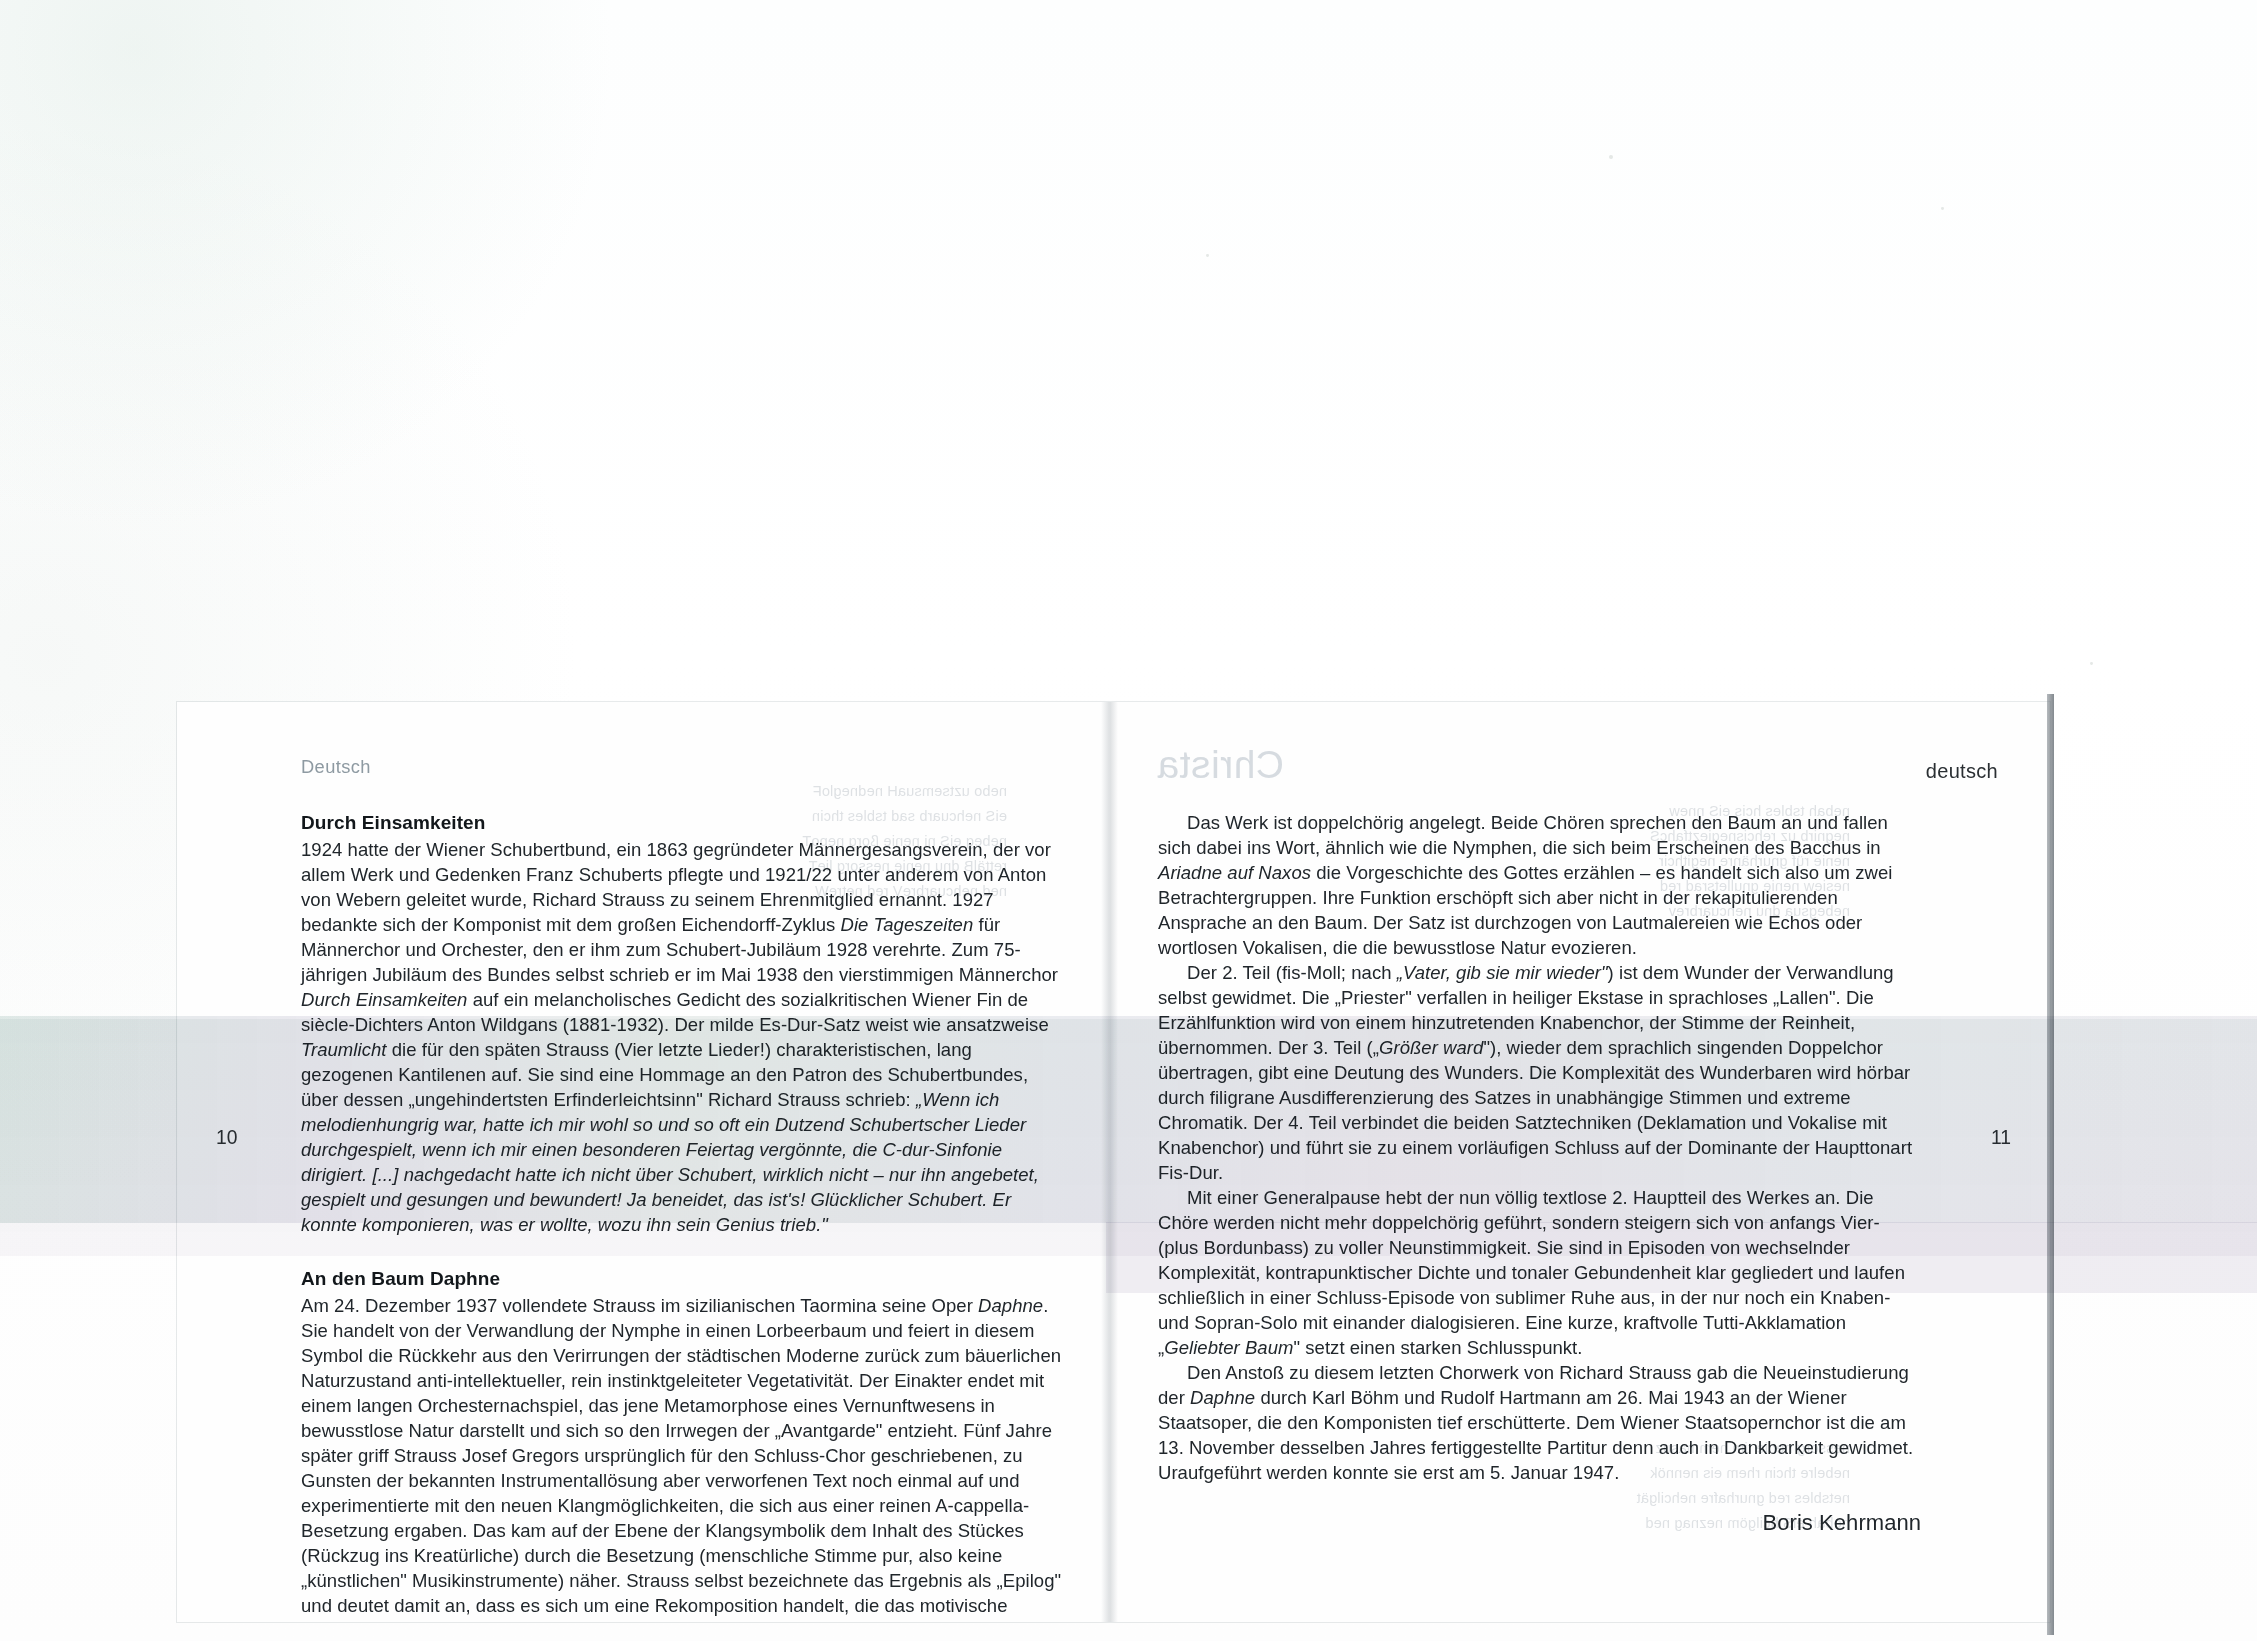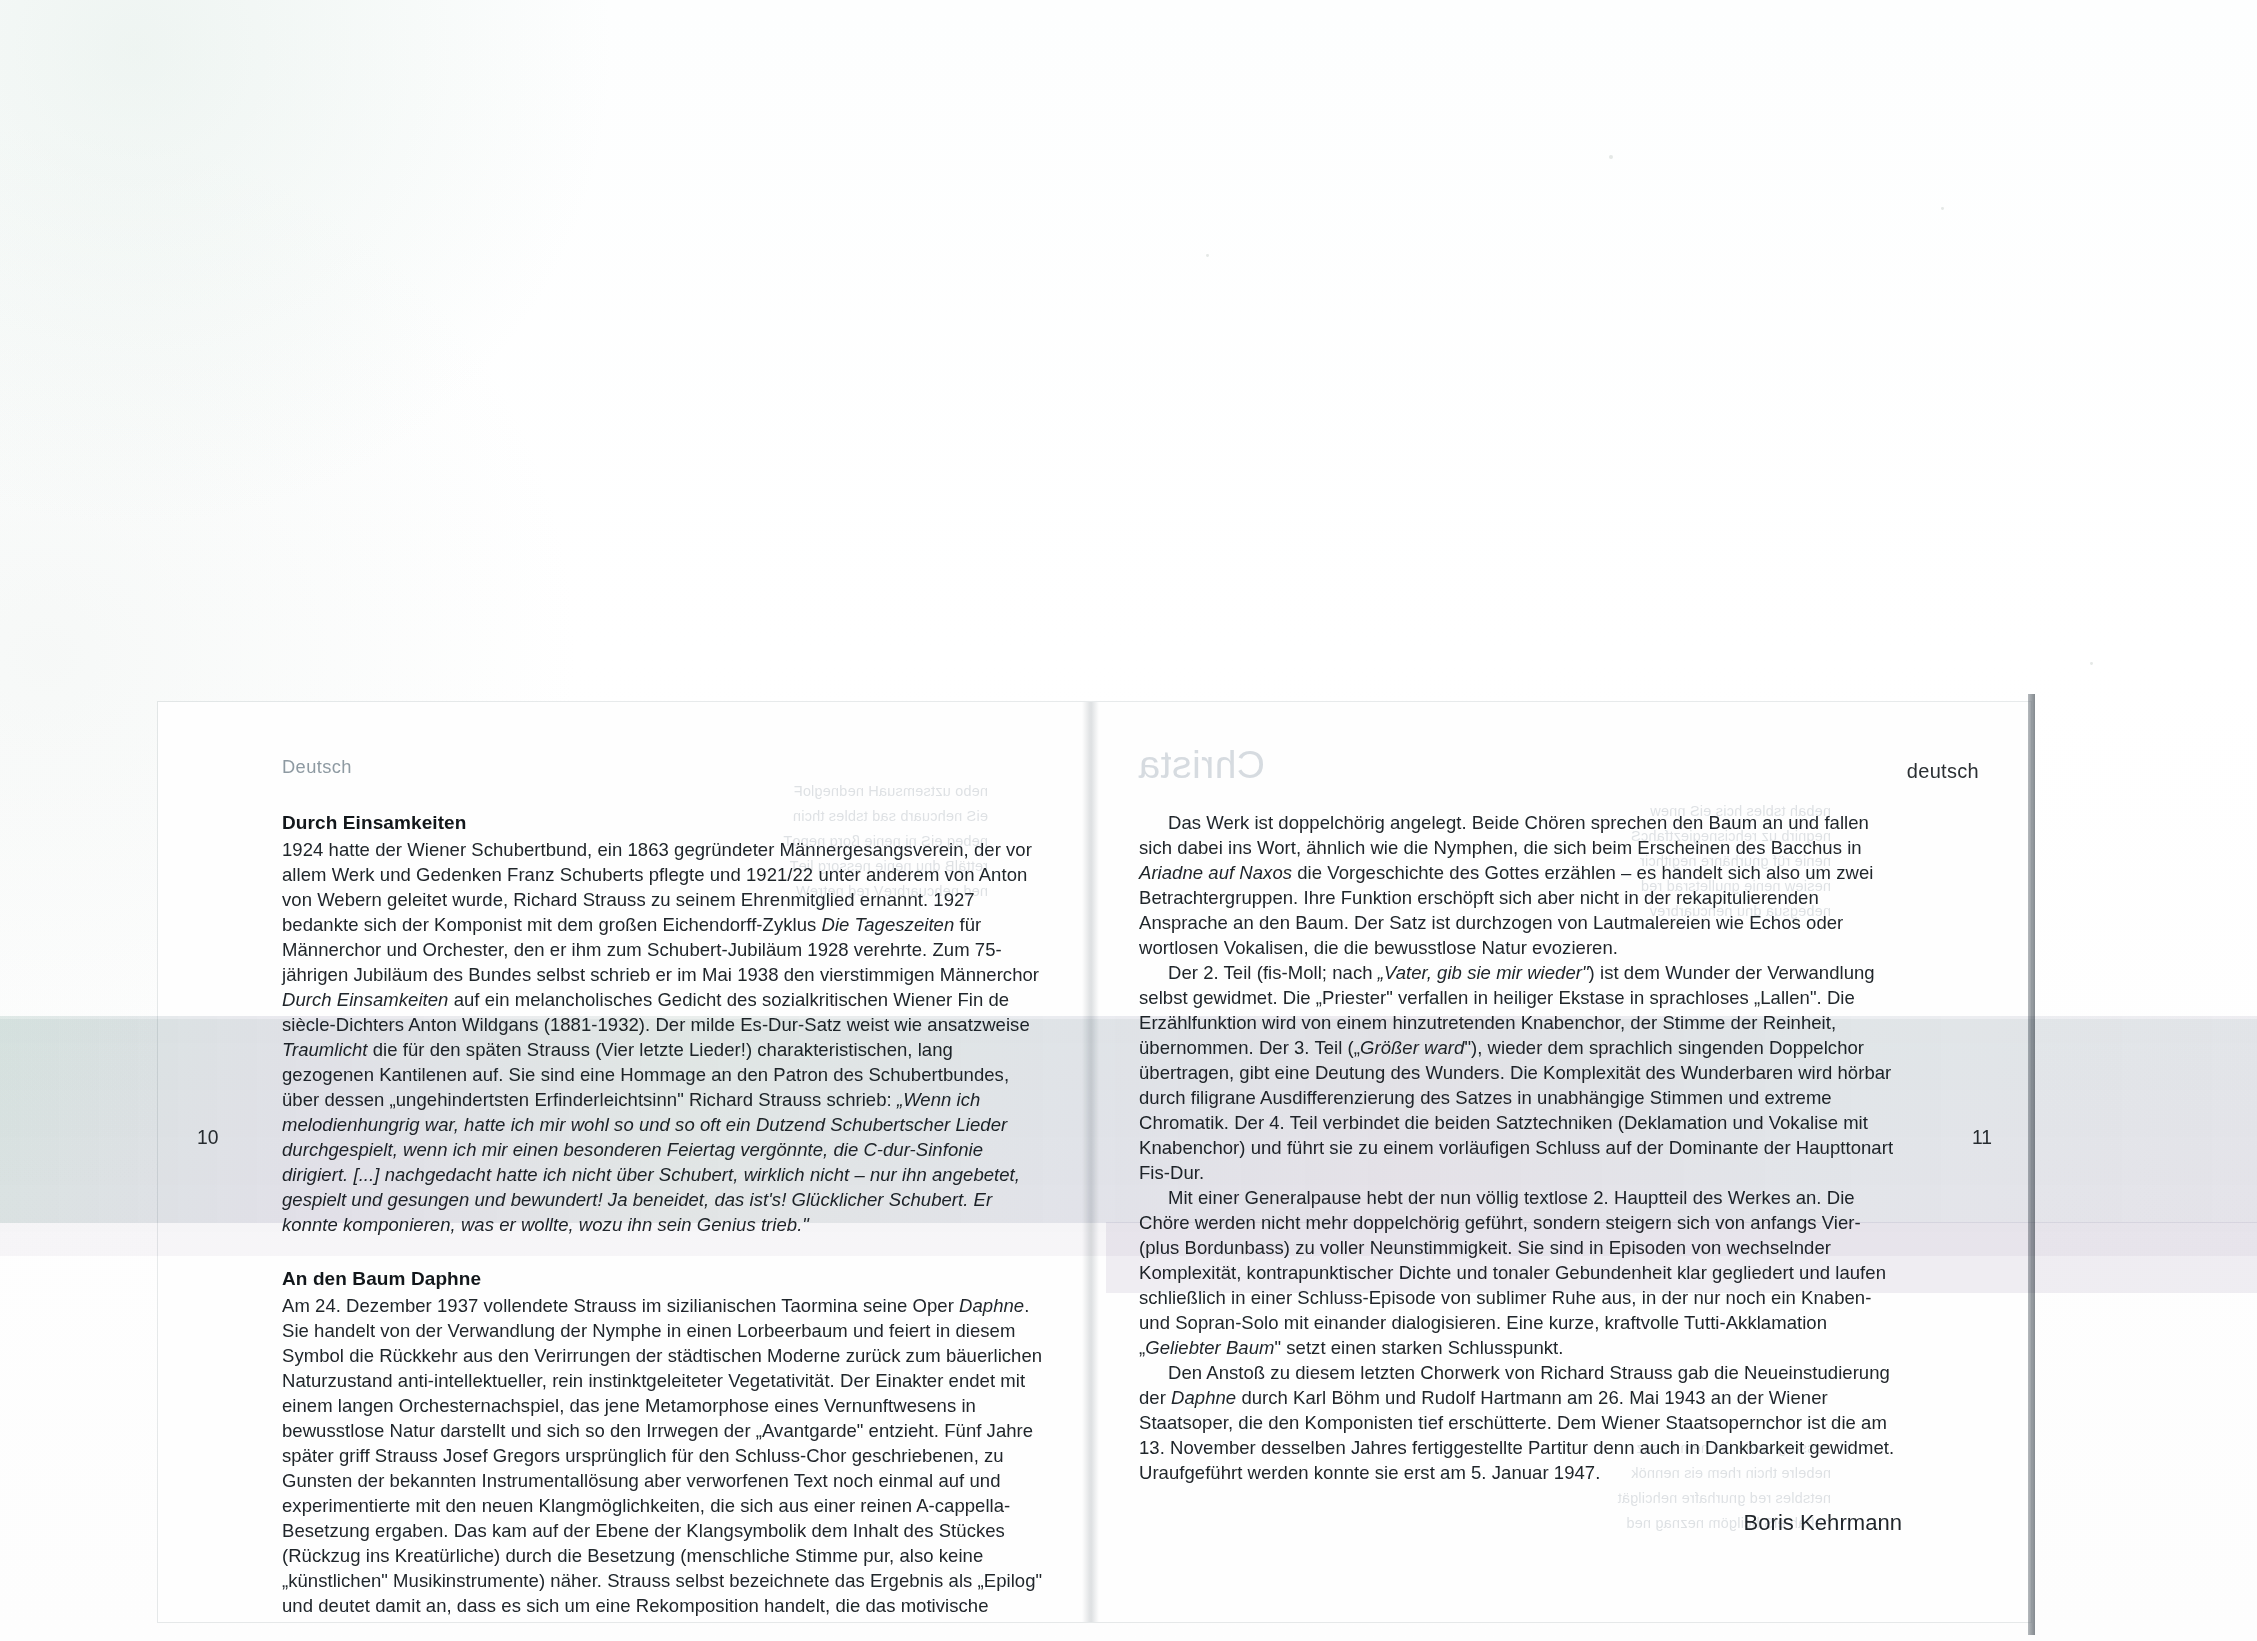--- a/index.html
+++ b/index.html
@@ -27,21 +27,21 @@
   .speck {
     position: absolute;
     background: #cfd6d2;
     border-radius: 50%;
     opacity: .55;
   }
 
   
   .spread {
     position: absolute;
-    left: 158px;
+    left: 177px;
     top: 702px;
     width: 1873px;
     height: 920px;
     background: #ffffff;
     box-shadow: 0 0 0 1px rgba(160,170,175,0.25);
   }
   .page {
     position: absolute;
     top: 0;
     bottom: 0;

